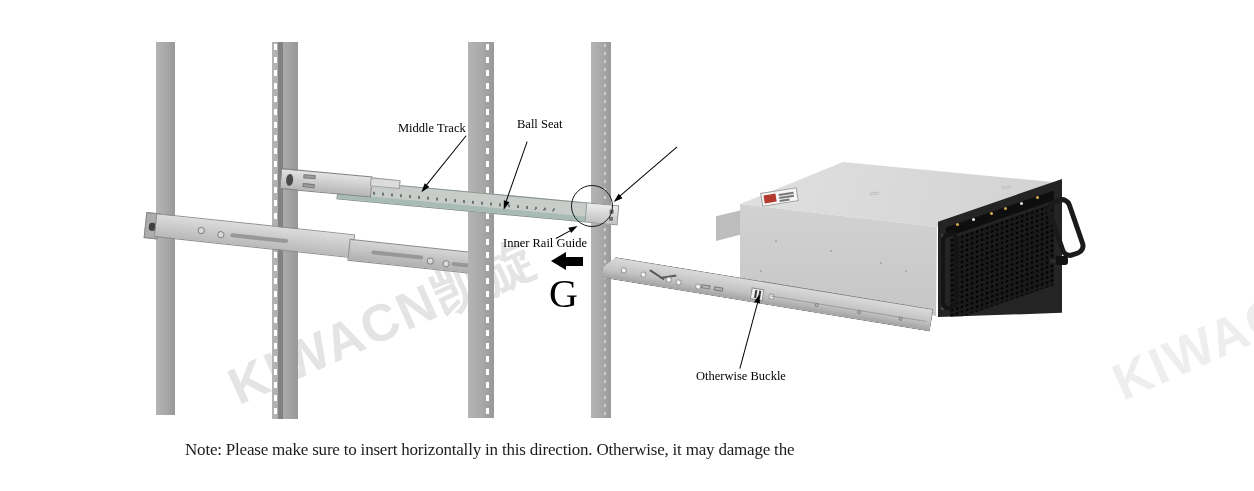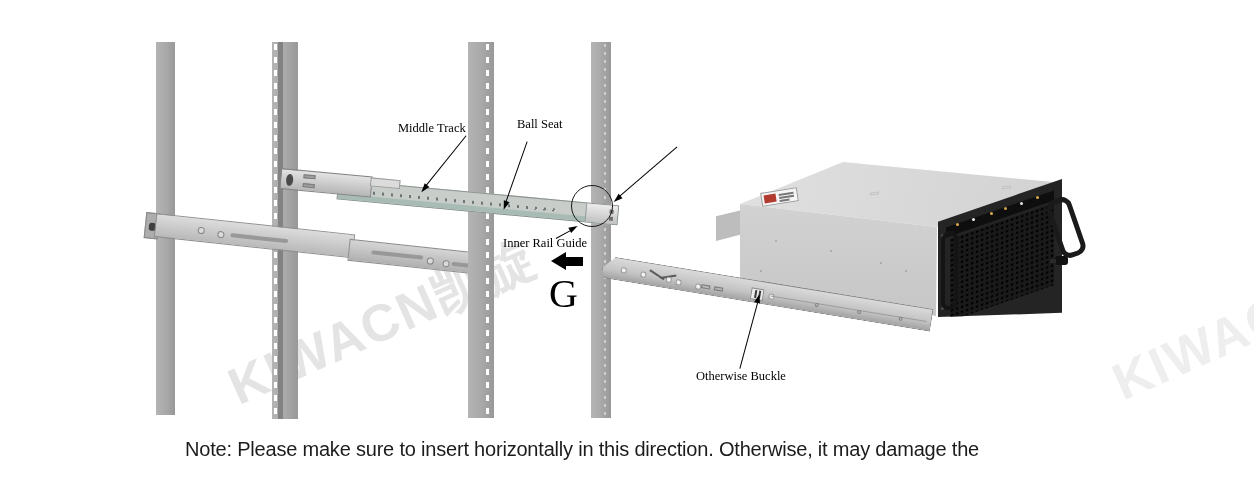--- a/index.html
+++ b/index.html
@@ -17,22 +17,22 @@
   .darkstripe{position:absolute;top:0;bottom:0;width:5px;background:#828282;}
   .dotline{position:absolute;top:2px;bottom:2px;width:2px;
          background-image:repeating-linear-gradient(#cfcfcf 0 3px,rgba(255,255,255,0) 3px 8px);}
   
   .leader{position:absolute;height:1.3px;background:#000;transform-origin:0 50%;z-index:7;}
   .leader::after{content:"";position:absolute;right:-8px;top:-3.2px;width:0;height:0;
       border-left:9px solid #000;border-top:3.8px solid transparent;border-bottom:3.8px solid transparent;}
   
   .lbl{position:absolute;font-size:12.5px;color:#000;white-space:nowrap;z-index:7;}
   .bigG{position:absolute;left:549px;top:270px;font-size:40px;color:#000;z-index:7;}
-  .note{position:absolute;left:185px;top:438px;font-family:Liberation Sans, sans-serif;
-        font-size:20px;line-height:23.5px;letter-spacing:-0.2px;color:#1c1c1c;z-index:7;white-space:nowrap;}
+  .note{position:absolute;left:185px;top:438px;font-family:Liberation Serif, serif;
+        font-size:17px;line-height:23.5px;letter-spacing:-0.2px;color:#1c1c1c;z-index:7;white-space:nowrap;}
   
   .mtrack{position:absolute;left:280px;top:168px;width:340px;height:26px;
           transform:rotate(5.3deg);transform-origin:0 50%;z-index:4;}
   .mt-inner{position:absolute;left:58px;top:6px;width:282px;height:20px;background:#c8cdca;
             border:1px solid #8a938e;box-sizing:border-box;}
   .mt-balls{position:absolute;left:8px;top:8px;width:212px;height:3px;
             background-image:repeating-linear-gradient(90deg,#6c7672 0 2px,rgba(0,0,0,0) 2px 9px);}
   .mt-teal{position:absolute;left:0;bottom:0;width:100%;height:5px;background:#a8bcb5;}
   .mt-cap{position:absolute;right:0;top:0;width:32px;height:100%;
           background:linear-gradient(#ececec,#c2c2c2);border-left:1px solid #979f9a;box-sizing:border-box;}

